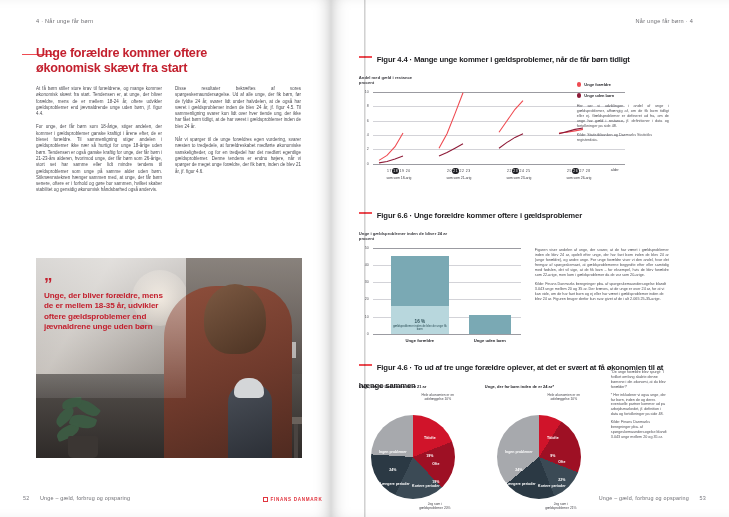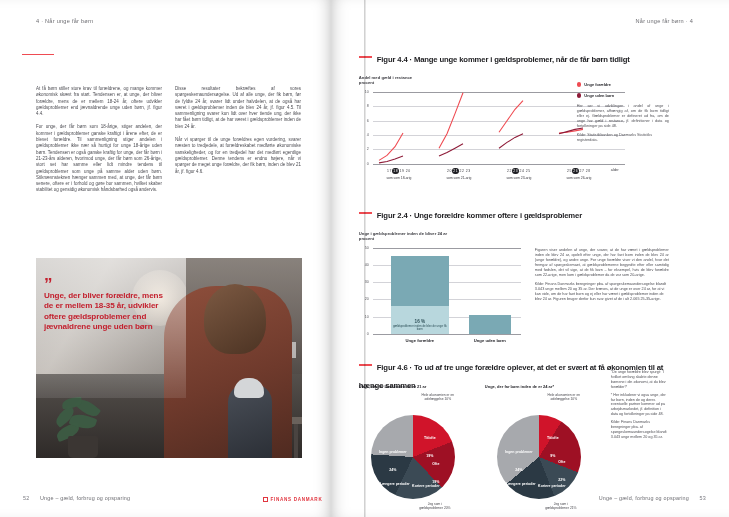--- a/index.html
+++ b/index.html
@@ -127,20 +127,21 @@
 </head>
 <body>
 
 <div class="spread">
 
   <div class="page page-left">
 
     <div class="run-head rh-left">4 · Når unge får børn</div>
 
     <div class="rule-red"></div>
+    <div class="title">Unge forældre kommer oftere økonomisk skævt fra start</div>
 
     <div class="cols">
       <div class="col">
         <p>At få børn stiller store krav til forældrene, og mange kommer økonomisk skævt fra start. Tendensen er, at unge, der bliver forældre, mens de er mellem 18-24 år, oftere udvikler gældsproblemer end jævnaldrende unge uden børn, jf. figur 4.4.</p>
         <p>For unge, der får børn som 18-årige, stiger andelen, der kommer i gældsproblemer ganske kraftigt i årene efter, de er blevet forældre. Til sammenligning stiger andelen i gældsproblemer ikke nær så hurtigt for unge 18-årige uden børn. Tendensen er også ganske kraftig for unge, der får børn i 21-23-års alderen, hvorimod unge, der får børn som 26-årige, stort set har samme eller lidt mindre tendens til gældsproblemer som unge på samme alder uden børn. Stiknævnsteknen hænger sammen med, at unge, der får børn senere, oftere er i forhold og gøre bor sammen, hvilket skaber stabilitet og gensidig økonomisk håndsbarhed også andervis.</p>
       </div>
       <div class="col">
         <p>Disse resultater bekræftes af vores spørgeskemaundersøgelse. Ud af alle unge, der fik børn, før de fyldte 24 år, svarer lidt under halvdelen, at de også har været i gældsproblemer inden de blev 24 år, jf. figur 4.5. Til sammenligning svarer kun lidt over hver tiende ung, der ikke har fået børn tidligt, at de har været i gældsproblemer inden de blev 24 år.</p>
         <p>Når vi spørger til de unge forældres egen vurdering, svarer næsten to tredjedele, at forældreskabet medførte økonomiske vanskeligheder, og for en tredjedel har det medført egentlige gældsproblemer. Denne tendens er endnu højere, når vi spørger de meget unge forældre, der fik børn, inden de blev 21 år, jf. figur 4.6.</p>
       </div>
@@ -254,21 +255,21 @@
           <div class="lg-dot" style="background:#8e1b38;"></div>
           <div class="lg-tx">Unge uden børn</div>
         </div>
         <div class="fig-note" style="margin-top:3px;">Her ser vi udviklingen i andel af unge i gældsproblemer, afhængig af, om de fik børn tidligt eller ej. Gældsproblemer er defineret ud fra, om de unge har gæld i restance, jf. definitioner i data og fortolkninger på side 48.</div>
         <div class="fig-src">Kilde: Statistikbanken og Danmarks Statistiks registerdata.</div>
       </div>
     </div>
 
     <div class="figblock" style="left:28px;top:204px;width:310px;">
       <div class="fig-title-wrap">
-        <span class="fig-rule"></span><span class="fig-title">Figur 2.4 · Unge forældre kommer oftere i gældsproblemer</span>
+        <span class="fig-rule"></span><span class="fig-title">Figur 6.6 · Unge forældre kommer oftere i gældsproblemer</span>
       </div>
       <div class="fig-sub" style="white-space:pre-line;">Unge i gældsproblemer inden de bliver 24 år
 procent</div>
 
       <div style="position:relative;margin-top:6px;height:100px;">
         <div class="ytick" style="left:0px;top:-2px;">50</div>
         <div class="ytick" style="left:0px;top:15.2px;">40</div>
         <div class="ytick" style="left:0px;top:32.4px;">30</div>
         <div class="ytick" style="left:0px;top:49.6px;">20</div>
         <div class="ytick" style="left:0px;top:66.8px;">10</div>

